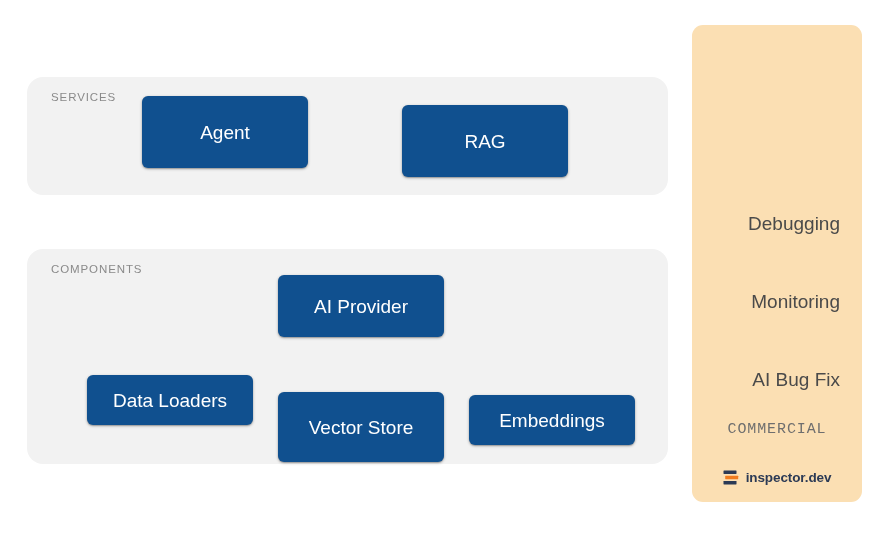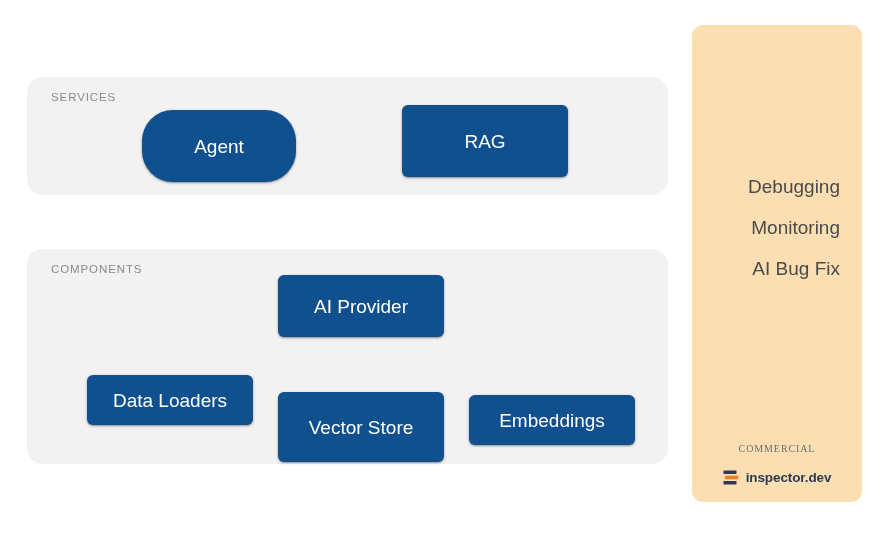--- a/index.html
+++ b/index.html
@@ -72,21 +72,21 @@
 
   .node-label {
     color: #ffffff;
     font-size: 19px;
     font-family: "Liberation Sans", sans-serif;
     line-height: 1;
     white-space: nowrap;
   }
 
   
-  .node-agent { left: 142px; top: 110px; width: 154px; height: 72px; border-radius: 31px; }
+  .node-agent { left: 142px; top: 96px; width: 166px; height: 72px; }
   .node-rag   { left: 402px; top: 105px; width: 166px; height: 72px; }
 
   
   .node-aiprovider   { left: 278px; top: 275px; width: 166px; height: 62px; }
   .node-dataloaders  { left:  87px; top: 375px; width: 166px; height: 50px; }
   .node-vectorstore  { left: 278px; top: 375px; width: 166px; height: 70px; margin-top: 17px; }
   .node-embeddings   { left: 469px; top: 395px; width: 166px; height: 50px; }
 
   
   .panel-commercial {
@@ -111,45 +111,47 @@
     gap: 22px;
   }
 
   .feature-item {
     font-size: 19px;
     color: #4a4a4a;
     font-family: "Liberation Sans", sans-serif;
     line-height: 1;
     white-space: nowrap;
     text-align: right;
+    margin-top: 37px;
   }
 
   .panel-footer {
     position: absolute;
     left: 0;
     right: 0;
     bottom: 17px;
     display: flex;
     flex-direction: column;
     align-items: center;
     gap: 16px;
   }
 
   .panel-footer-label {
-    font-size: 10px;
+    font-size: 15px;
     letter-spacing: 0.9px;
     color: #6e6e6e;
-    font-family: Liberation Serif, serif;
+    font-family: Liberation Mono, monospace;
     white-space: nowrap;
   }
 
   .brand {
     display: flex;
     align-items: center;
     gap: 6px;
+    margin-top: 16px;
   }
 
   .brand-mark {
     display: block;
     width: 17px;
     height: 15px;
     flex: 0 0 auto;
   }
 
   .brand-name {

